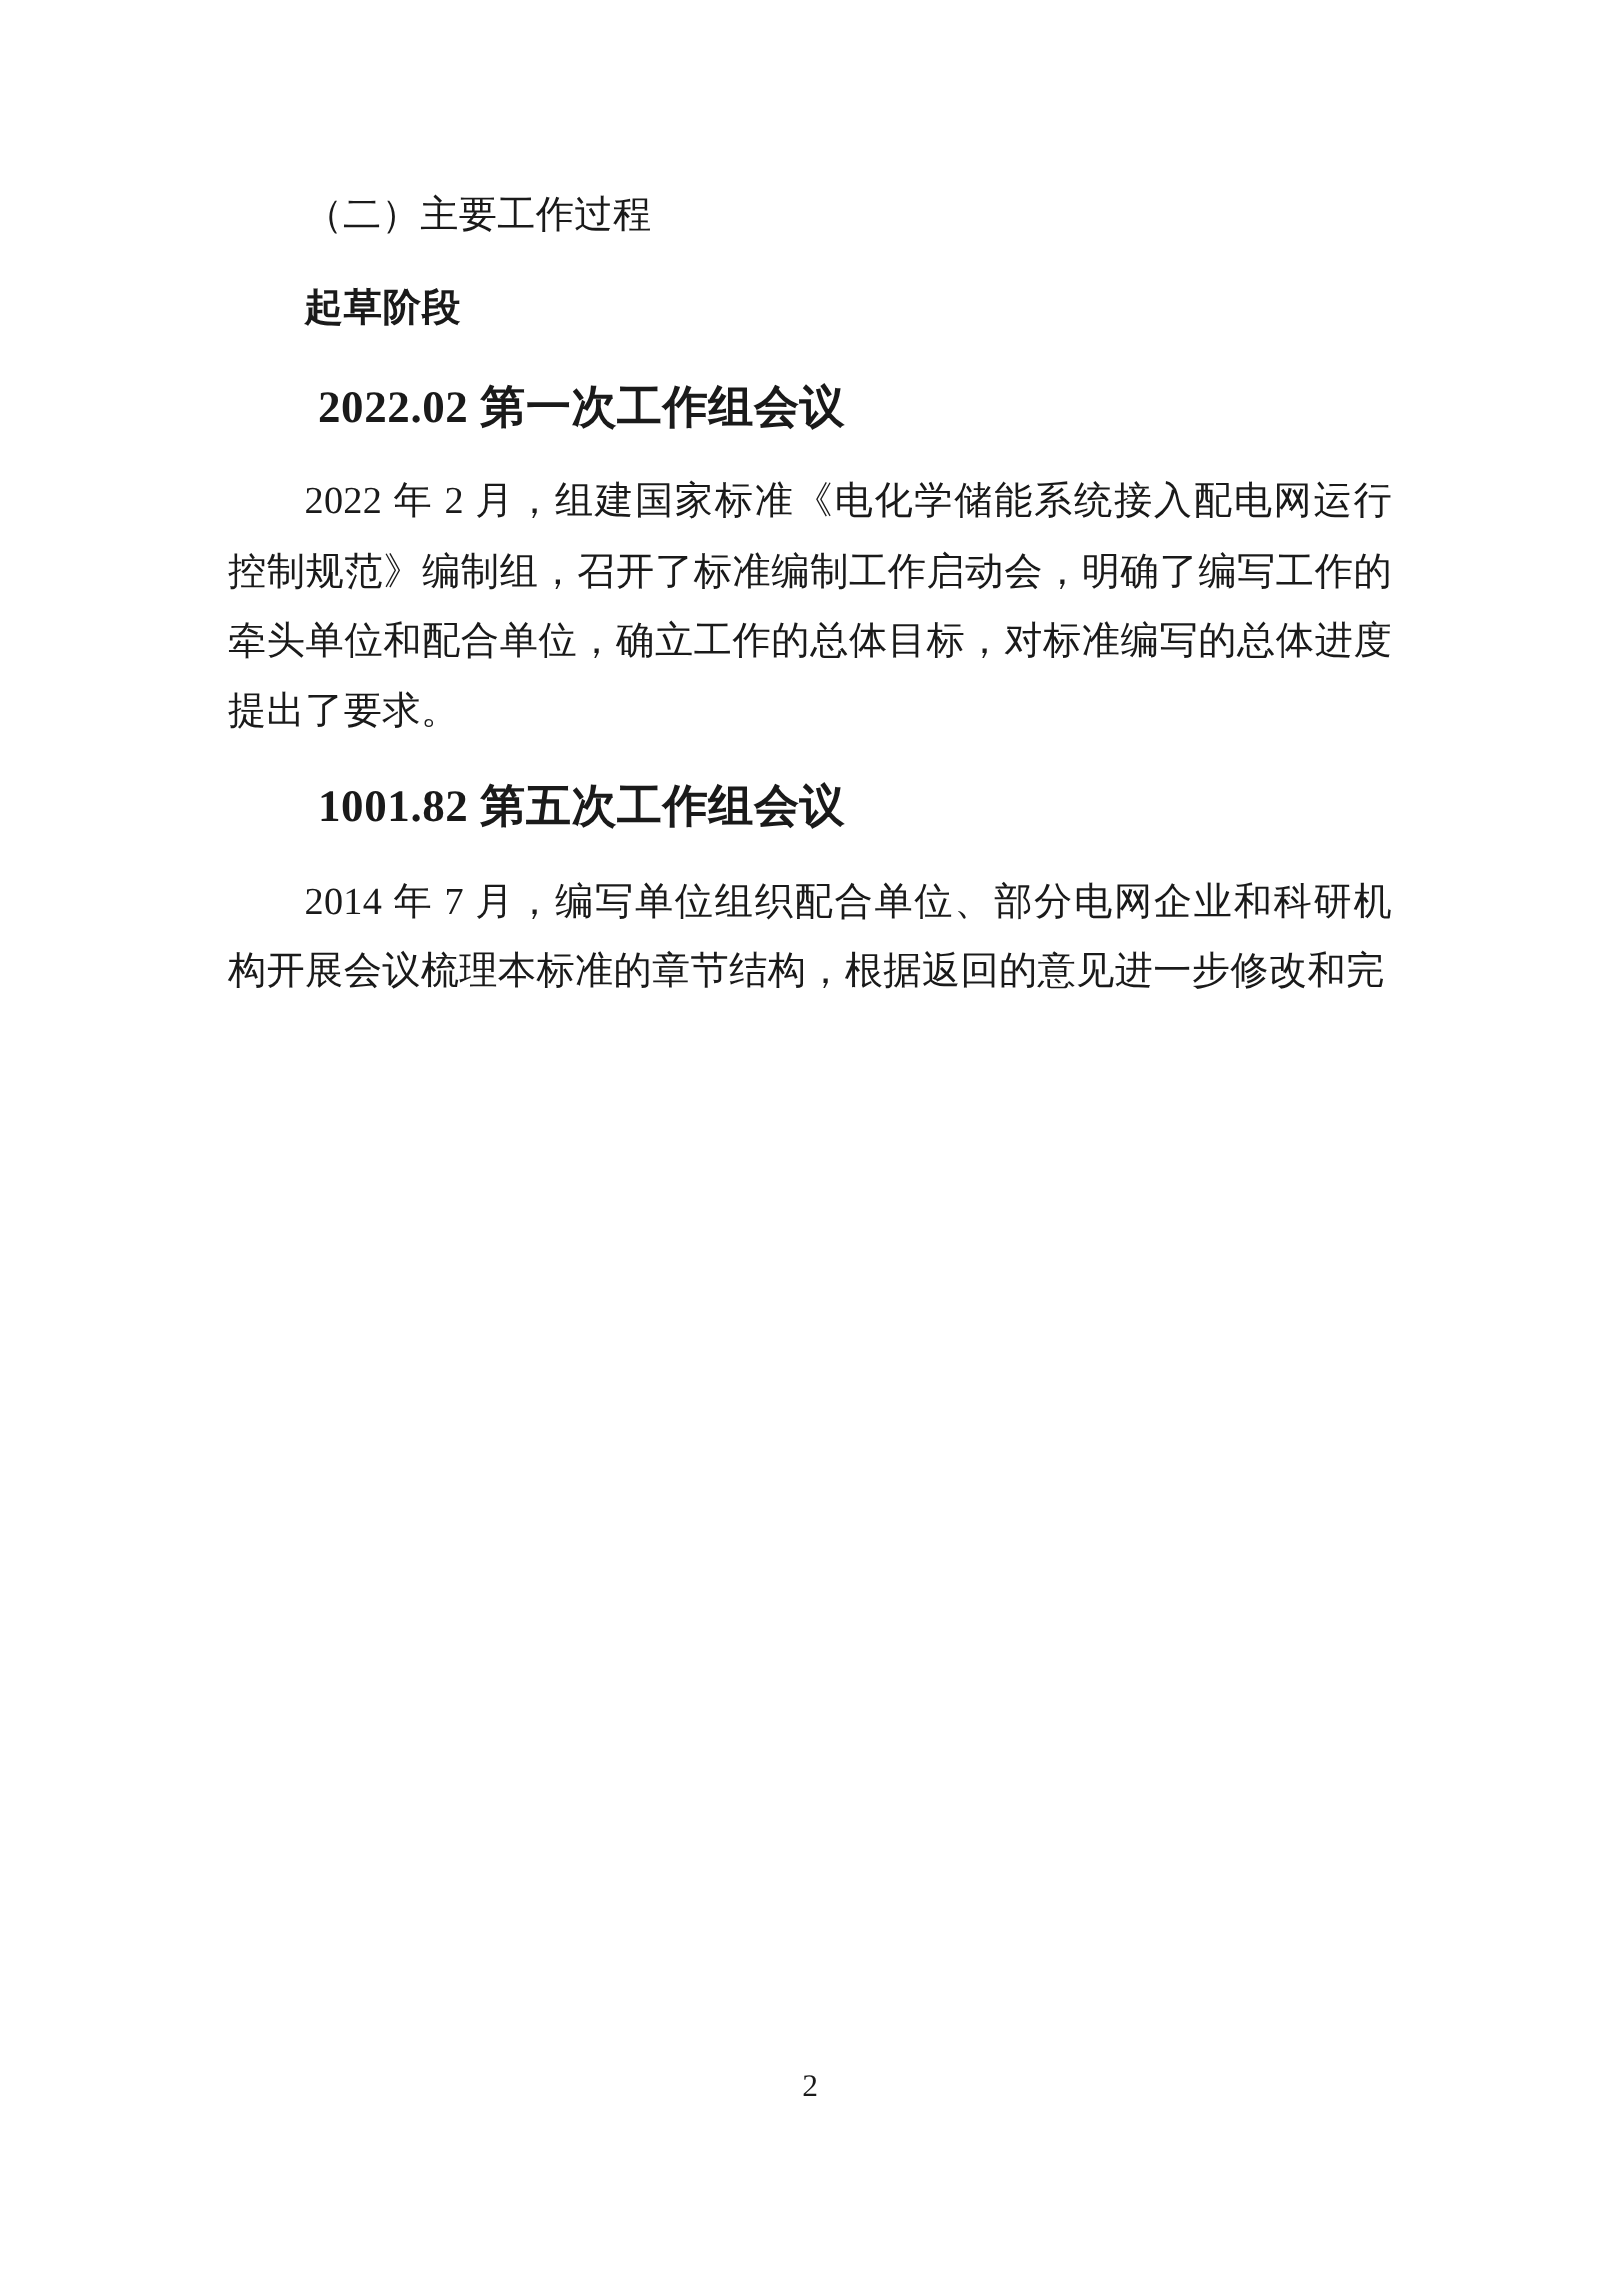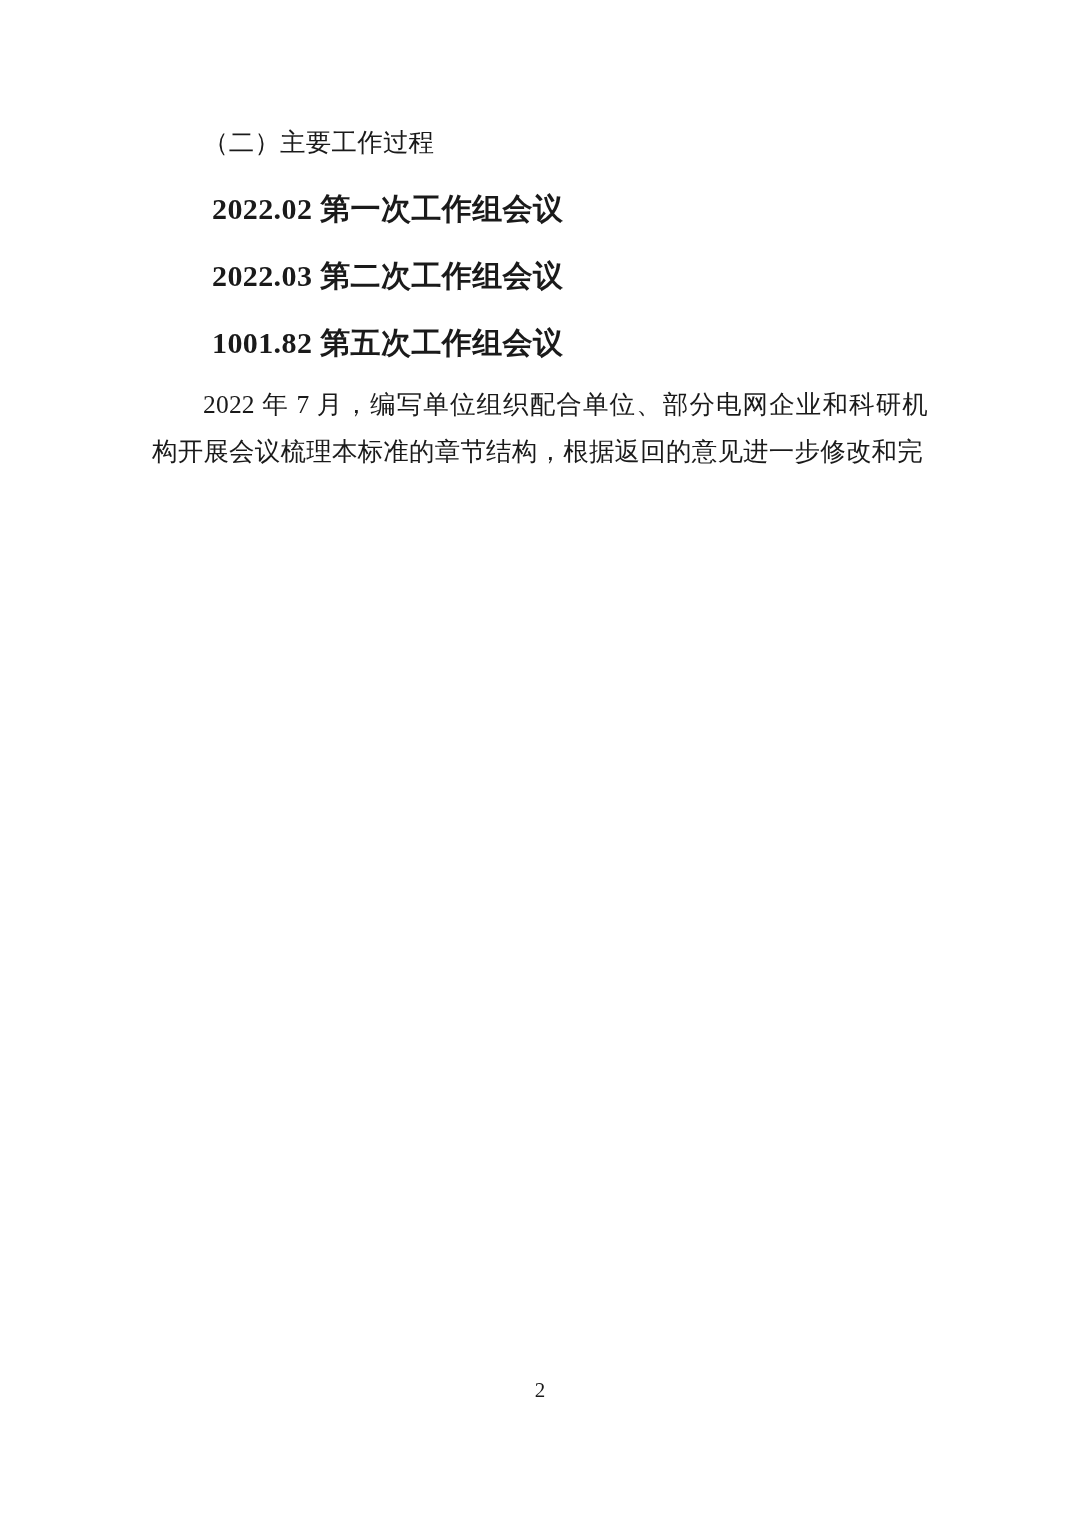--- a/index.html
+++ b/index.html
@@ -69,26 +69,27 @@
   }
 </style>
 </head>
 <body>
 
 <div class="page">
   <div class="doc-body">
 
     <p class="heading-lvl2">（二）主要工作过程</p>
 
+    <p class="heading-bold">起草阶段</p>
 
     <p class="heading-meeting">2022.02  第一次工作组会议</p>
+    <p class="para">2022 年 2 月，组建国家标准《电化学储能系统接入配电网运行控制规范》编制组，召开了标准编制工作启动会，明确了编写工作的牵头单位和配合单位，确立工作的总体目标，对标准编写的总体进度提出了要求。</p>
 
-    <p class="heading-meeting">2022.03  第二次工作组会议</p>
 
 
 
     <p class="heading-meeting">1001.82  第五次工作组会议</p>
-    <p class="para">2022 年 7 月，编写单位组织配合单位、部分电网企业和科研机构开展会议梳理本标准的章节结构，根据返回的意见进一步修改和完</p>
+    <p class="para">2014 年 7 月，编写单位组织配合单位、部分电网企业和科研机构开展会议梳理本标准的章节结构，根据返回的意见进一步修改和完</p>
 
   </div>
 
   <div class="page-number">2</div>
 </div>
 
 </body></html>

